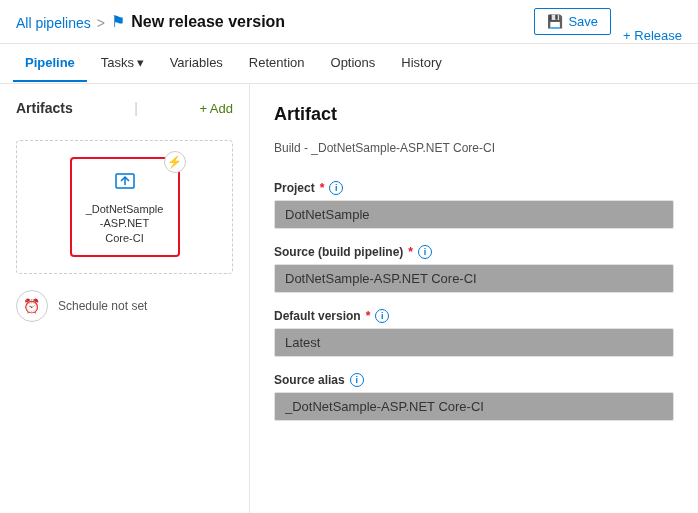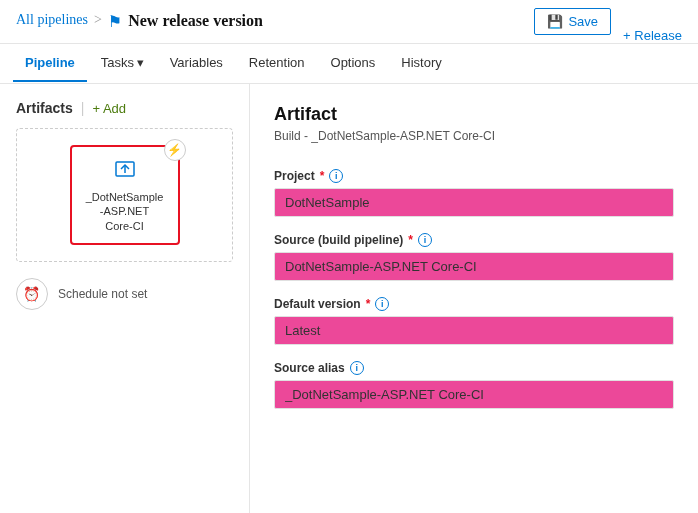--- a/index.html
+++ b/index.html
@@ -9,25 +9,24 @@
     .header {
       display: flex;
       align-items: center;
       justify-content: space-between;
       padding: 8px 16px;
       border-bottom: 1px solid #e5e5e5;
       height: 44px;
     }
     .header-left {
       display: flex;
-      align-items: flex-start;
+      align-items: flex-end;
       gap: 6px;
       font-size: 15px;
       color: #333;
-      font-family: Liberation Serif, serif;
     }
     .breadcrumb-link {
       color: #0078d4;
       cursor: pointer;
       font-size: 14px;
     }
     .breadcrumb-sep {
       color: #999;
       font-size: 14px;
     }
@@ -108,24 +107,25 @@
     .left-panel {
       width: 250px;
       border-right: 1px solid #e5e5e5;
       padding: 16px;
       flex-shrink: 0;
     }
     .artifacts-header {
       display: flex;
       align-items: center;
       gap: 8px;
-      margin-bottom: 12px;
+      margin-bottom: 24px;
       font-size: 14px;
       font-weight: 600;
       color: #333;
+      justify-content: space-between;
     }
     .artifacts-divider {
       color: #ccc;
       font-weight: 300;
     }
     .add-btn {
       display: flex;
       align-items: center;
       gap: 4px;
       color: #4d7c0f;
@@ -204,21 +204,21 @@
     
     .right-panel {
       flex: 1;
       padding: 20px 24px;
       overflow-y: auto;
     }
     .artifact-form-title {
       font-size: 18px;
       font-weight: 600;
       color: #111;
-      margin-bottom: 4px;
+      margin-bottom: 16px;
     }
     .artifact-form-subtitle {
       font-size: 12px;
       color: #555;
       margin-bottom: 26px;
     }
     .form-field {
       margin-bottom: 16px;
     }
     .form-label {
@@ -246,21 +246,21 @@
       font-weight: 700;
       cursor: pointer;
     }
     .form-input {
       width: 100%;
       padding: 6px 10px;
       border: 1px solid #e0e0e0;
       border-radius: 2px;
       font-size: 13px;
       color: #333;
-      background: #ec4899;
+      background: #a3a3a3;
     }
   </style>
 </head>
 <body>
 
 <div class="header">
   <div class="header-left">
     <span class="breadcrumb-link">All pipelines</span>
     <span class="breadcrumb-sep">&gt;</span>
     <span class="pipeline-icon">⚑</span>

